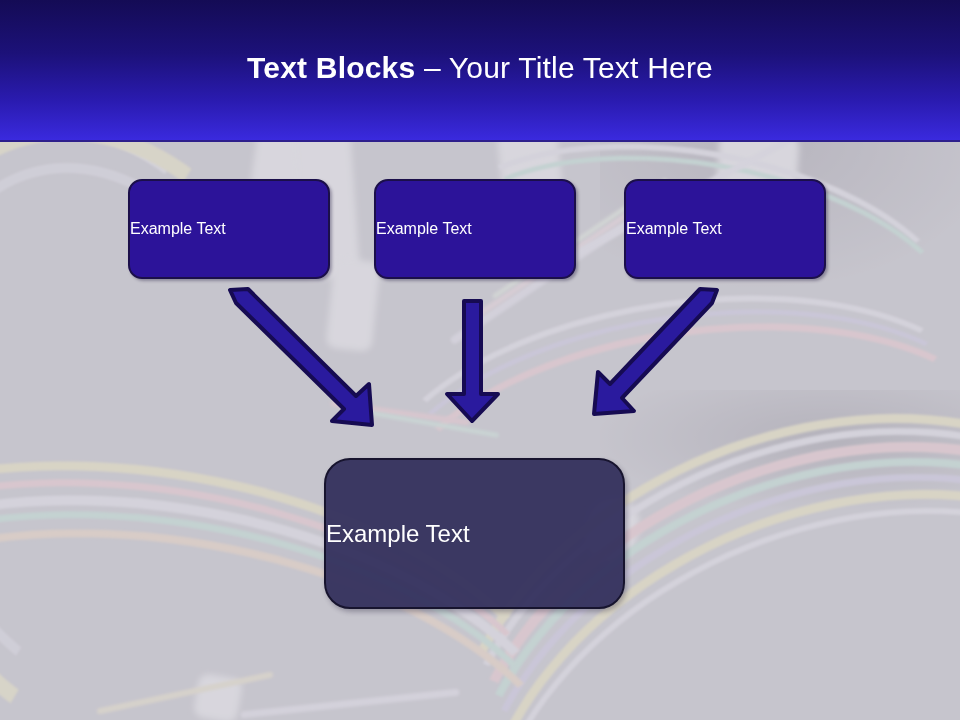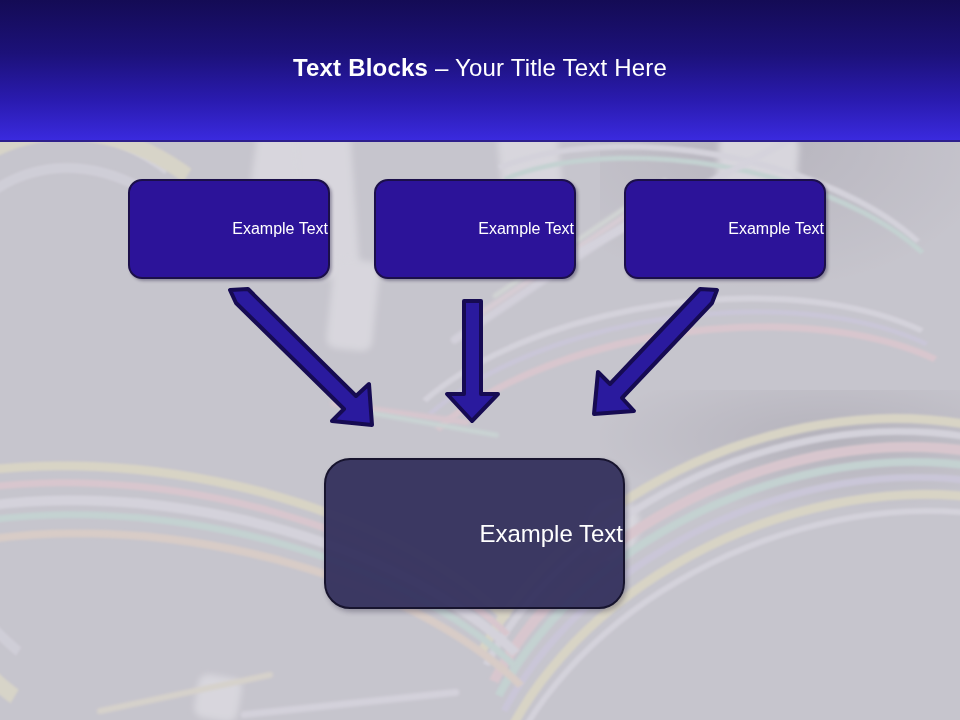--- a/index.html
+++ b/index.html
@@ -152,35 +152,35 @@
     z-index: 100;
     box-sizing: border-box;
     border-bottom: 2px solid #2d1f8c;
   }
   .header-title {
     position: absolute;
     left: 0; right: 0;
     top: 50px;
     text-align: center;
     color: #ffffff;
-    font-size: 24px;
+    font-size: 30px;
     line-height: 36px;
     letter-spacing: 0.2px;
     white-space: nowrap;
   }
   .header-title .strong { font-weight: bold; }
   .header-title .light  { font-weight: normal; }
 
   
   .box {
     position: absolute;
     box-sizing: border-box;
     display: flex;
     align-items: center;
-    justify-content: flex-end;
+    justify-content: flex-start;
     color: #ffffff;
     z-index: 70;
   }
   .box-top {
     background: #2c1399;
     border: 2px solid #1b0f4a;
     border-radius: 14px;
     width: 202px;
     height: 100px;
     font-size: 16px;

